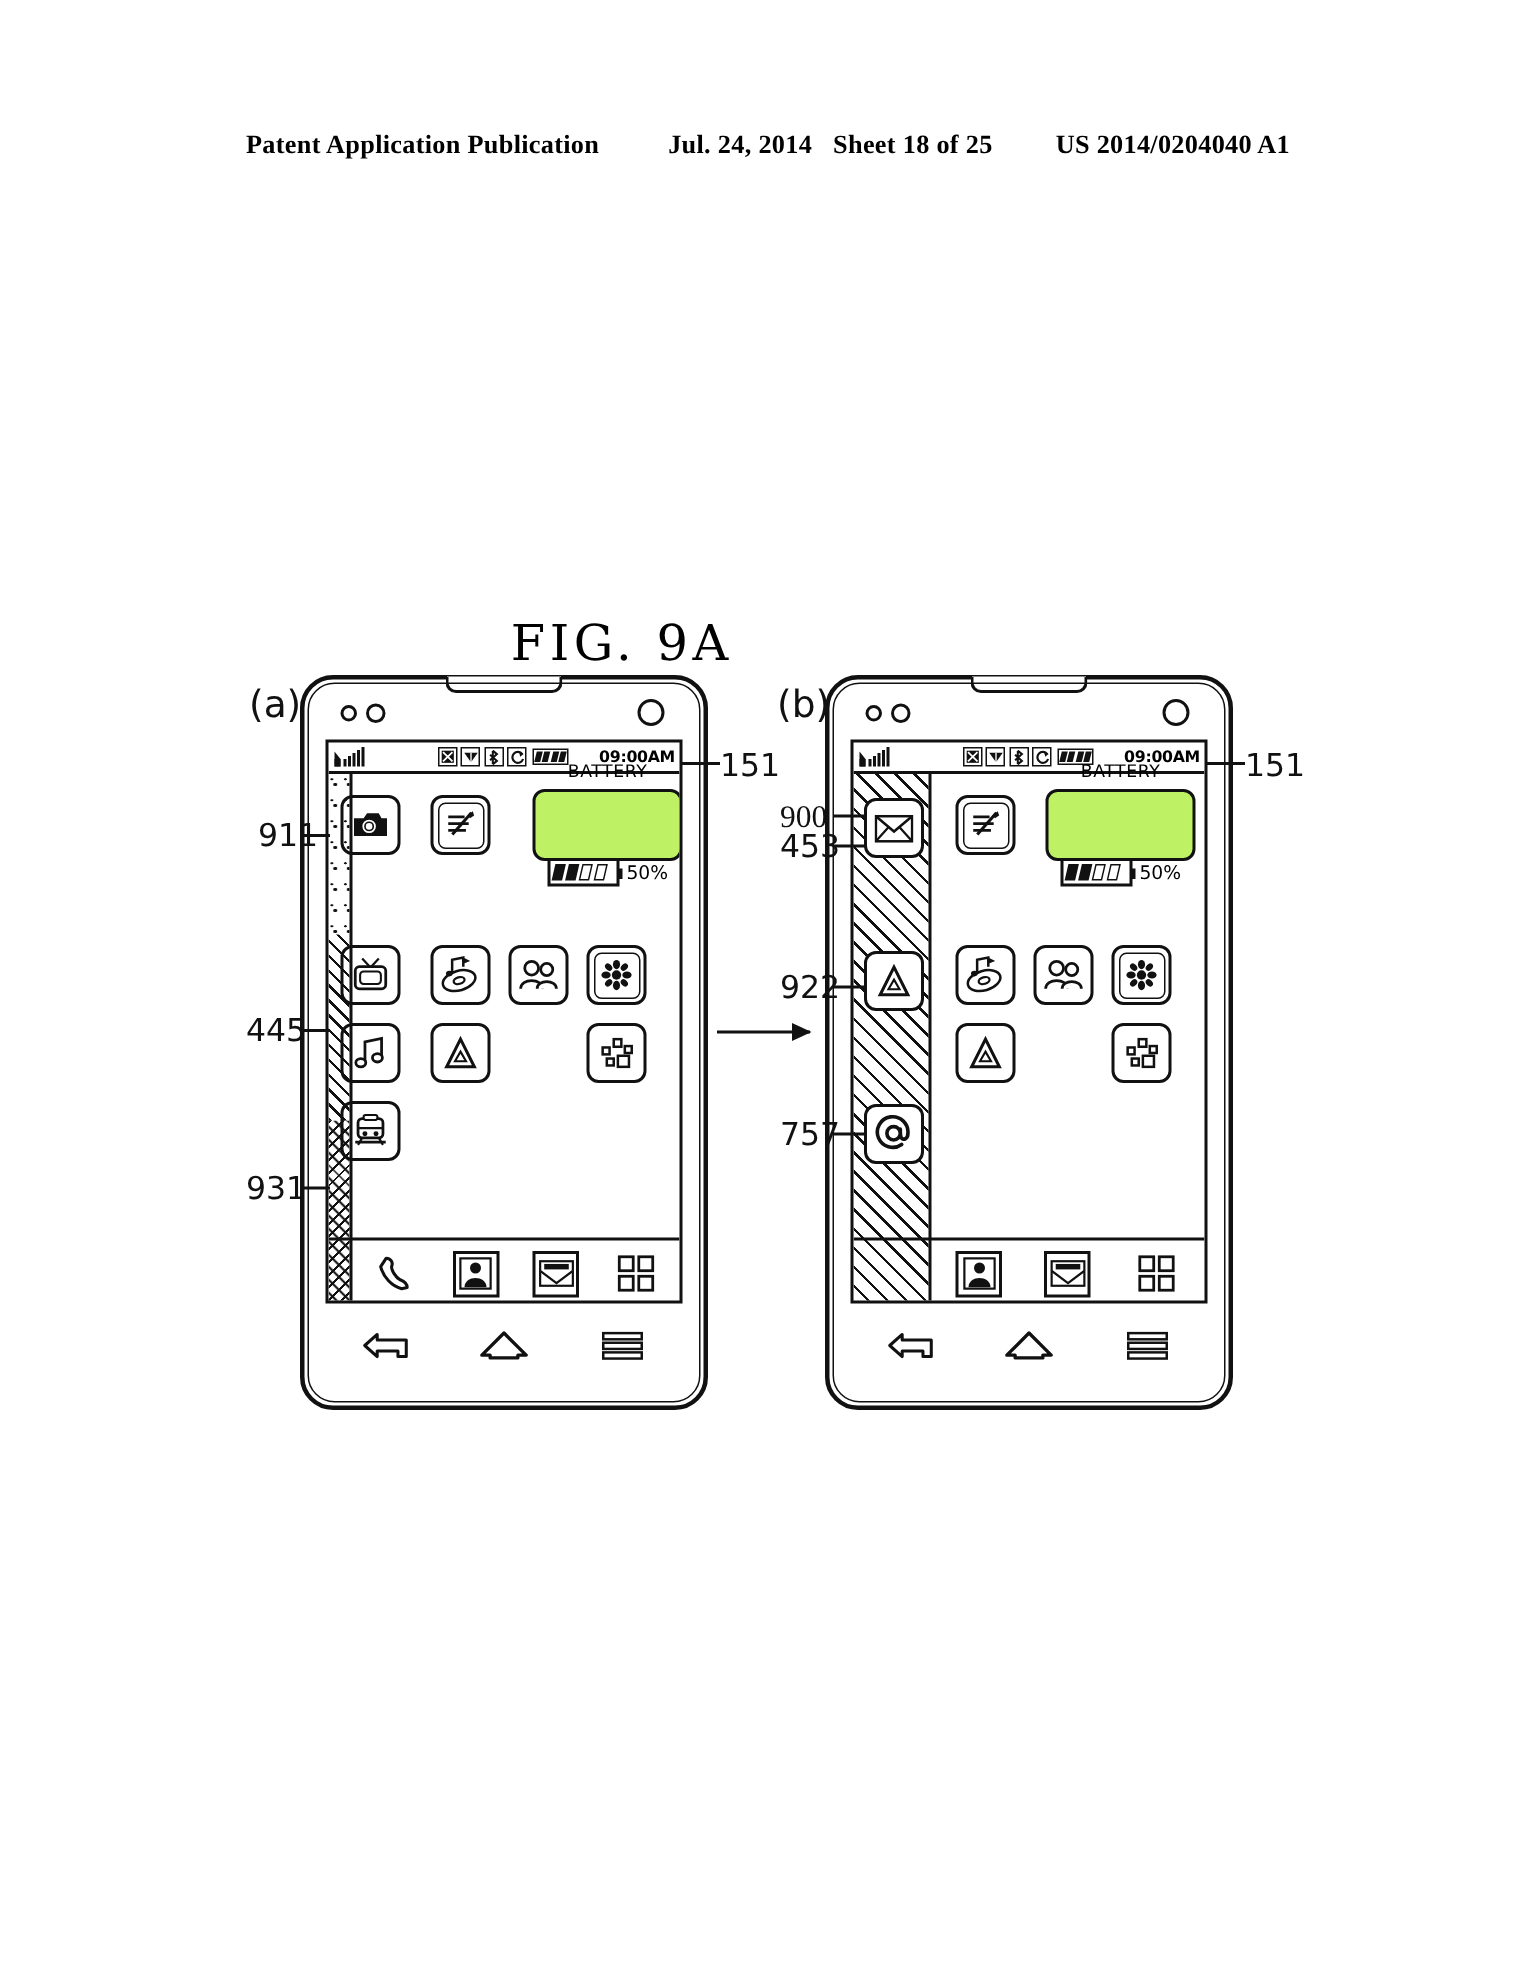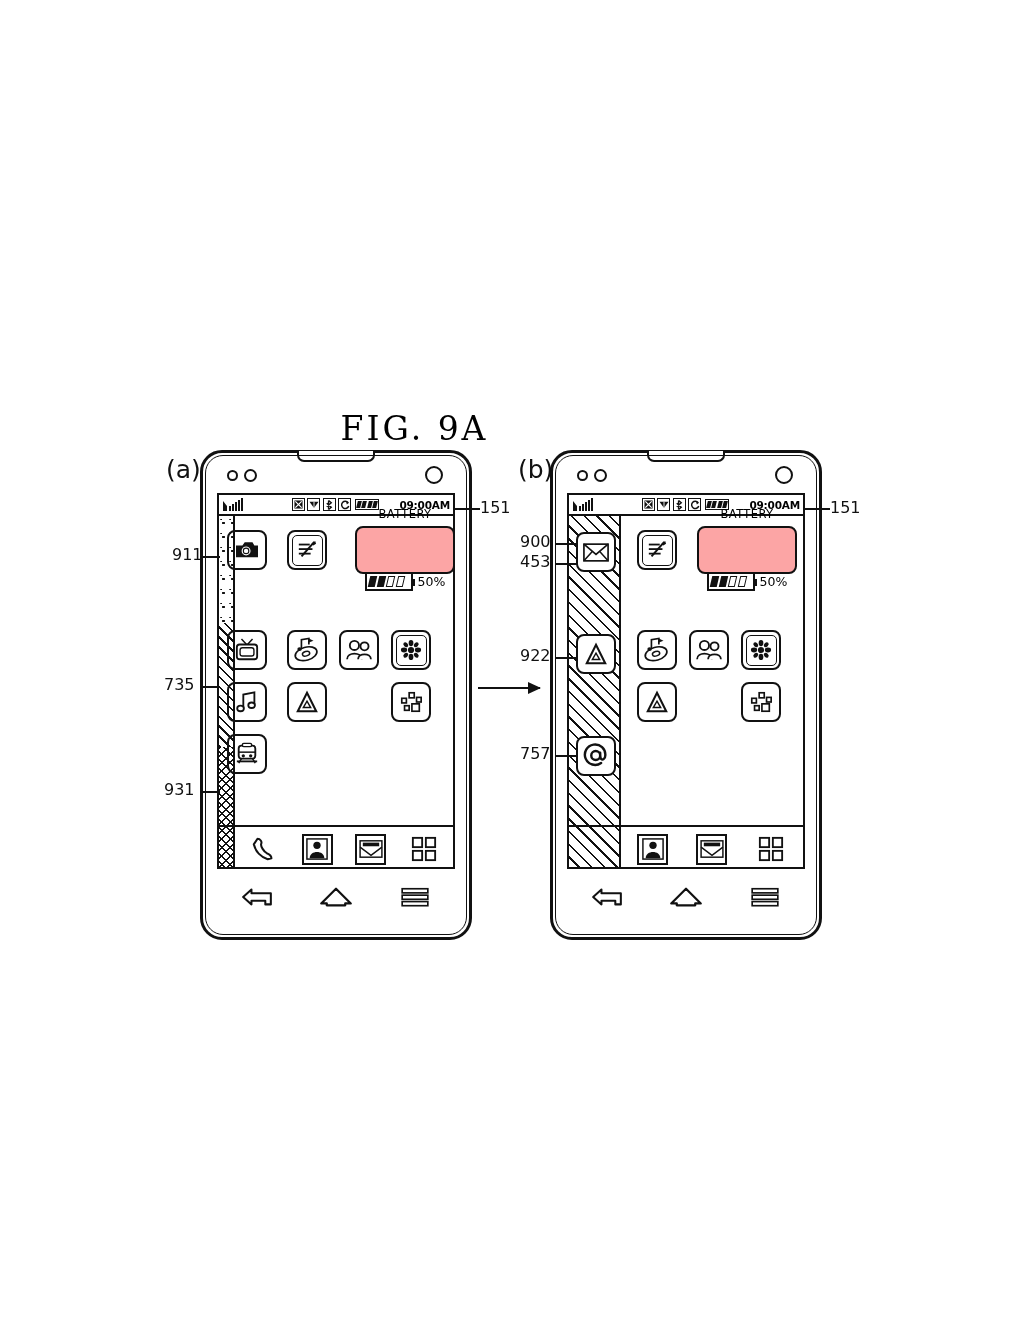--- a/index.html
+++ b/index.html
@@ -153,21 +153,21 @@
   .app svg{display:block;}
 
   
   .grid{
     position:absolute;left:18px;top:0;right:4px;height:100%;
   }
   .cell{position:absolute;}
 
   
   .batt-widget{
-    position:absolute;border:2.2px solid #111;border-radius:8px;background:#fca5a5;
+    position:absolute;border:2.2px solid #111;border-radius:8px;background:#bef264;
     box-sizing:border-box;display:flex;flex-direction:column;
     align-items:center;justify-content:center;padding:3px 5px;gap:48px;
   }
   .batt-widget .cap{
     font-family:"DejaVu Sans", sans-serif;font-size:11.5px;
     letter-spacing:.4px;line-height:1;margin-bottom:3px;
   }
   .batt-row{display:flex;align-items:center;gap:5px;}
   .batt-ico{
     width:48px;height:19px;border:2px solid #111;box-sizing:border-box;
@@ -200,38 +200,44 @@
 
   
   .navbar{
     position:absolute;left:14px;right:14px;top:422px;height:44px;
     display:flex;align-items:center;justify-content:space-around;
   }
   .nav-btn{width:40px;height:28px;display:flex;align-items:center;justify-content:center;}
 
   
   .ref{
-    position:absolute;font-family:"DejaVu Sans", sans-serif;font-size:16px;
+    position:absolute;font-family:"DejaVu Sans", sans-serif;font-size:21px;
     color:#111;white-space:nowrap;
   }
   .lead{position:absolute;height:0;border-top:2px solid #111;}
 
   
   .big-arrow{position:absolute;left:478px;top:687px;width:62px;height:2px;background:#111;}
   .big-arrow::after{
     content:"";position:absolute;right:-1px;top:-5px;
     border-left:13px solid #111;border-top:6px solid transparent;
     border-bottom:6px solid transparent;
   }
 </style>
 </head>
 <body>
 
 <div class="page">
 
+  <div class="pub-header">
+    <span class="h1">Patent Application Publication</span>
+    <span class="h2">Jul. 24, 2014</span>
+    <span class="h3">Sheet 18 of 25</span>
+    <span class="h4">US 2014/0204040 A1</span>
+  </div>
 
   <div class="fig-title">FIG.  9A</div>
 
   <div class="panel-label" id="lbl-a">(a)</div>
   <div class="panel-label" id="lbl-b">(b)</div>
 
   <div class="phone" id="phone-a">
     <div class="speaker"></div>
     <div class="sensor s1"></div>
     <div class="sensor s2"></div>
@@ -697,27 +703,27 @@
 
   <div class="ref" style="left:480px;top:498px;">151</div>
   <div class="lead" style="left:454px;top:508px;width:26px;"></div>
 
   <div class="ref" style="left:830px;top:498px;">151</div>
   <div class="lead" style="left:804px;top:508px;width:26px;"></div>
 
   <div class="ref" style="left:172px;top:545px;">911</div>
   <div class="lead" style="left:200px;top:556px;width:20px;"></div>
 
-  <div class="ref" style="left:164px;top:675px;">735</div>
+  <div class="ref" style="left:164px;top:675px;">445</div>
   <div class="lead" style="left:200px;top:686px;width:20px;"></div>
 
   <div class="ref" style="left:164px;top:780px;">931</div>
   <div class="lead" style="left:200px;top:791px;width:20px;"></div>
 
-  <div class="ref" style="left:520px;top:532px;">900</div>
+  <div class="ref" style="left:520px;top:532px;font-family:Liberation Serif, serif;">900</div>
   <div class="lead" style="left:556px;top:543px;width:22px;"></div>
 
   <div class="ref" style="left:520px;top:552px;">453</div>
   <div class="lead" style="left:556px;top:563px;width:26px;"></div>
 
   <div class="ref" style="left:520px;top:646px;">922</div>
   <div class="lead" style="left:556px;top:657px;width:26px;"></div>
 
   <div class="ref" style="left:520px;top:744px;">757</div>
   <div class="lead" style="left:556px;top:755px;width:26px;"></div>

